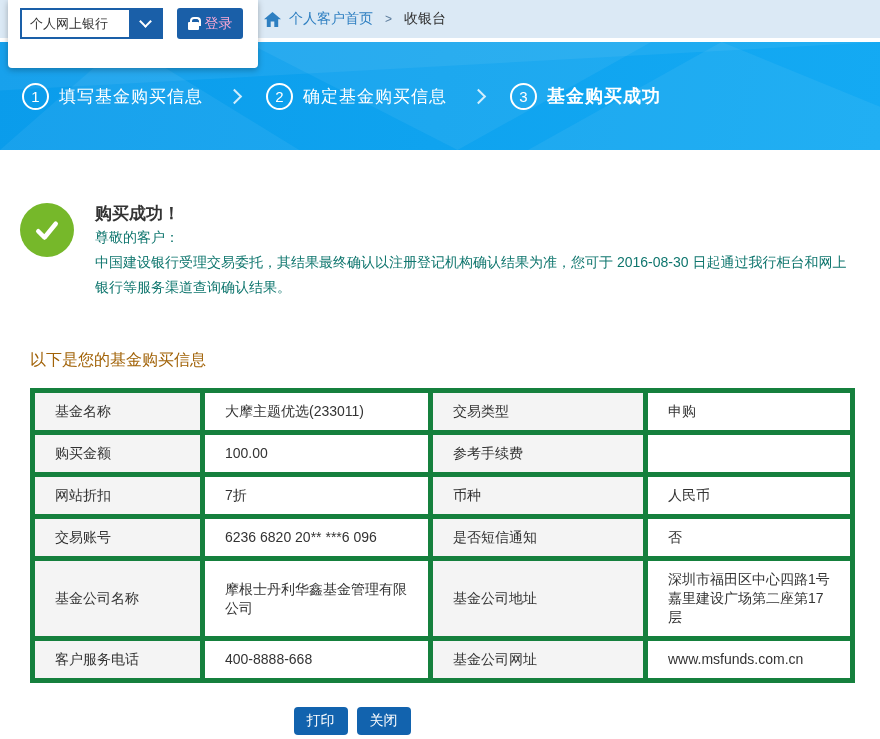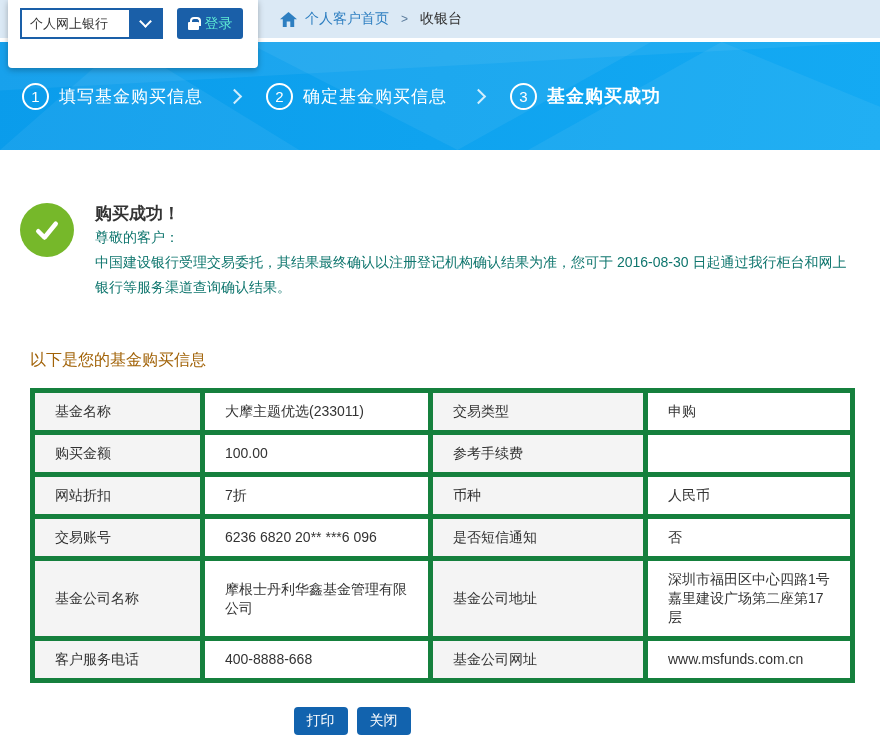--- a/index.html
+++ b/index.html
@@ -14,28 +14,28 @@
   .site-select { position:absolute; left:12px; top:8px; width:143px; height:31px;
     border:2px solid #1a5fa8; background:#fff; display:flex; align-items:stretch;
     cursor:pointer; }
   .site-select-value { flex:1; font-size:13px; color:#333; display:flex;
     align-items:center; padding-left:8px; white-space:nowrap; }
   .select-arrow { width:32px; background:#1a5fa8; display:flex; align-items:center;
     justify-content:center; }
   .chev-down { width:9px; height:9px; border-right:2px solid #fff;
     border-bottom:2px solid #fff; transform:rotate(45deg); margin-top:-4px; }
   .login-btn { position:absolute; left:169px; top:8px; width:66px; height:31px;
-    background:#1a5fa8; border:none; border-radius:3px; color:#5eead4; font-size:14px;
+    background:#1a5fa8; border:none; border-radius:3px; color:#f9a8d4; font-size:14px;
     display:flex; align-items:center; justify-content:center; gap:6px; cursor:pointer; }
   .lock { position:relative; width:11px; height:8px; background:#fff; border-radius:1px;
     display:inline-block; margin-top:4px; }
   .lock:before { content:""; position:absolute; top:-5px; left:2px; width:7px; height:7px;
     border:2px solid #fff; border-bottom:none; border-radius:4px 4px 0 0; }
 
-  .breadcrumb { position:absolute; left:280px; top:0; height:38px; display:flex;
+  .breadcrumb { position:absolute; left:264px; top:0; height:38px; display:flex;
     align-items:center; gap:8px; font-size:14px; }
   .home-icon { width:17px; height:15px; display:block; }
   .bc-link { color:#2e7fc1; text-decoration:none; cursor:pointer; }
   .bc-sep { color:#5b7c9c; font-size:12px; padding:0 4px; }
   .bc-current { color:#333; }
 
   
   .gap { height:4px; background:#fff; }
   .banner { position:relative; height:108px; background:linear-gradient(100deg,#0a9ceb,#14aaf3);
     overflow:hidden; display:flex; align-items:center; padding-left:22px; }

